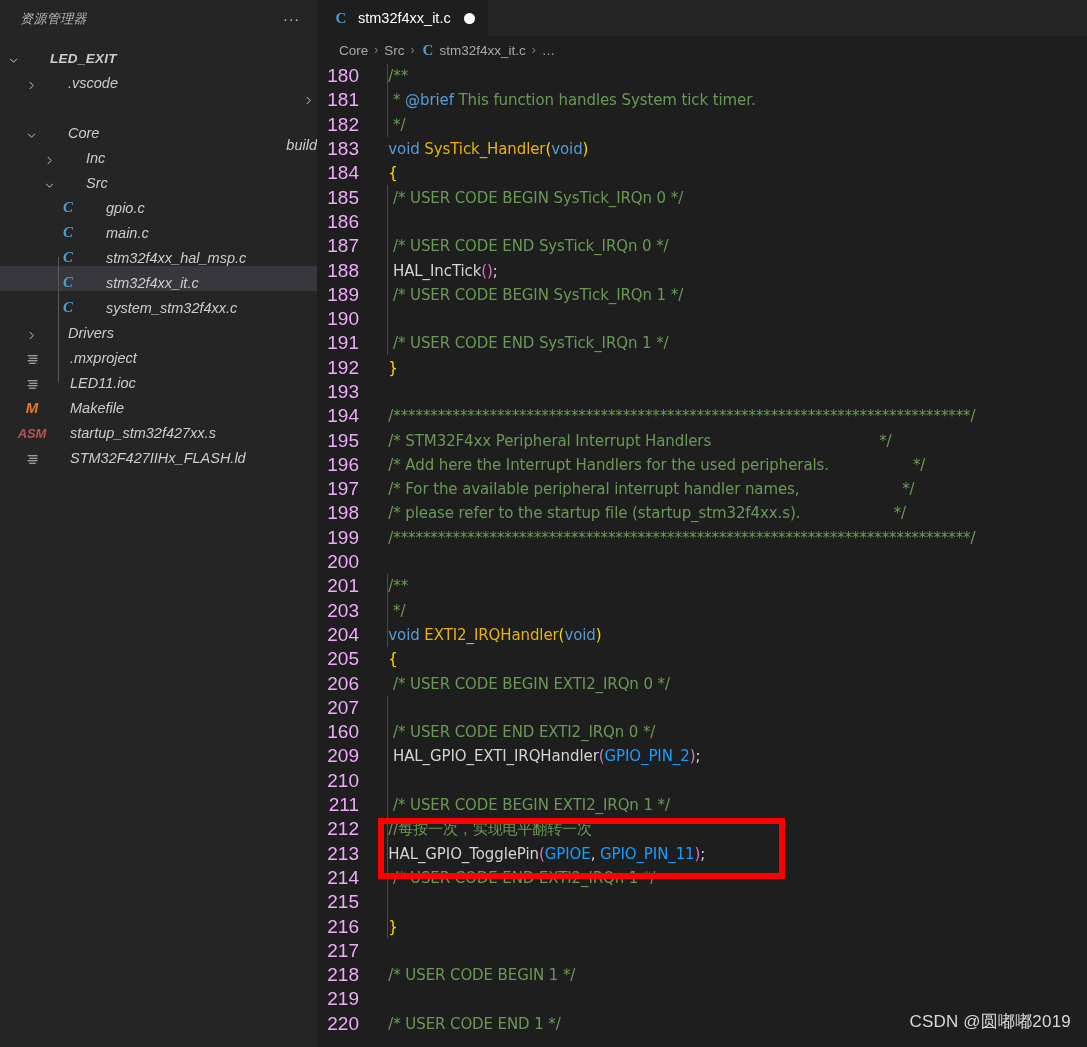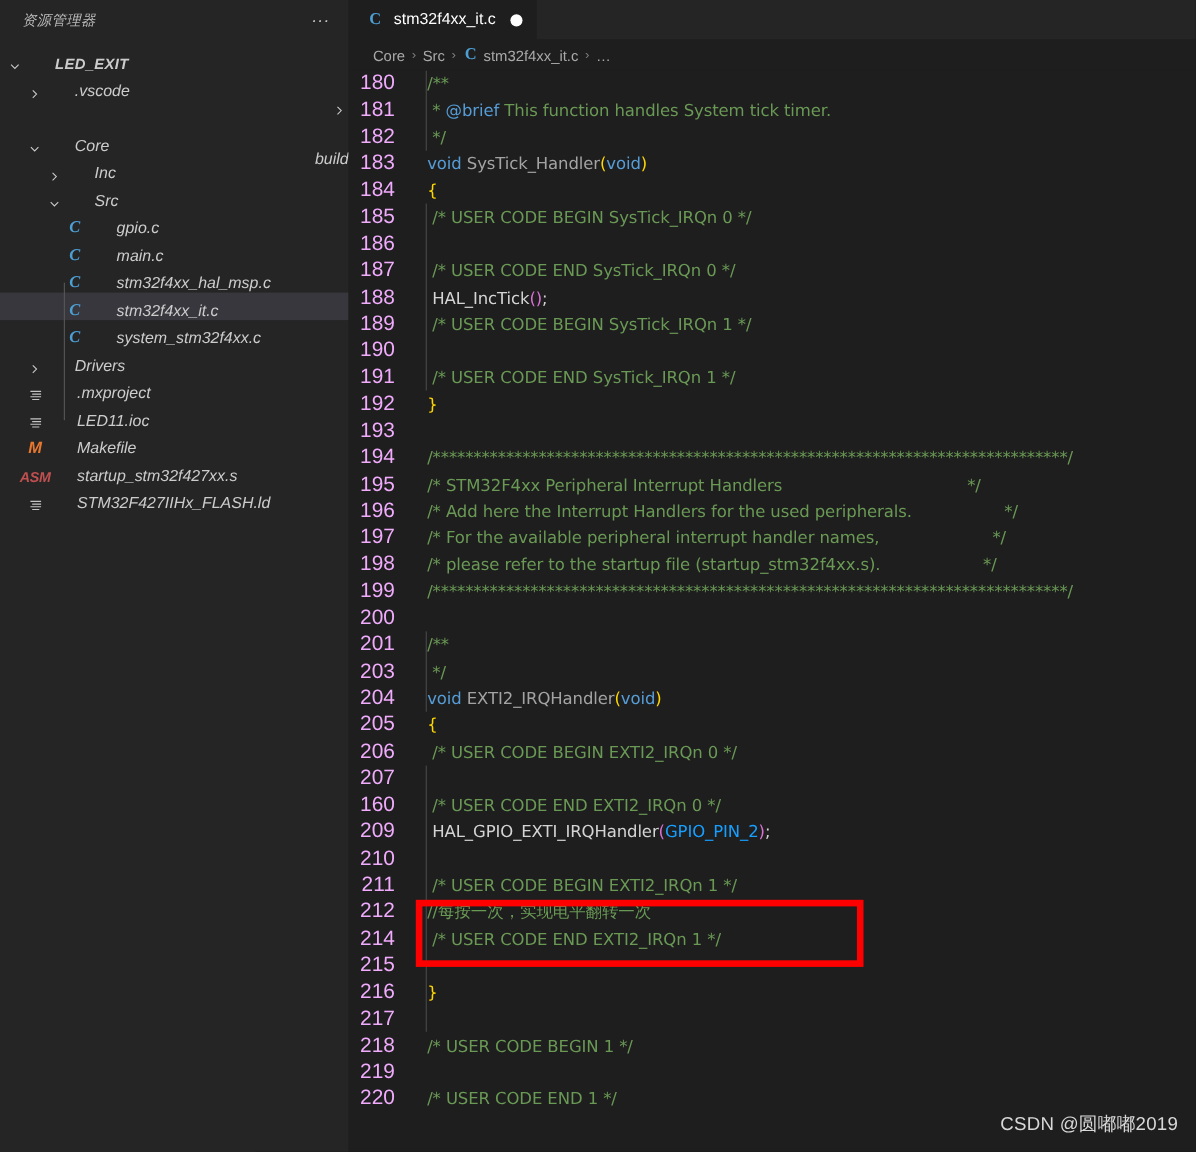--- a/index.html
+++ b/index.html
@@ -130,21 +130,21 @@
     color: #f0abfc; font-size: 19px;
     font-family: "Liberation Sans", sans-serif;
   }
   .ctext {
     font-family: "DejaVu Sans", sans-serif;
     font-size: 15px; color: #d4d4d4;
     letter-spacing: -0.1px;
   }
   .cmt  { color: #6a9955; }
   .kw   { color: #569cd6; }
-  .fn   { color: #a3a3a3; }
+  .fn   { color: #eab308; }
   .brk  { color: #ffd700; }
   .brk2 { color: #da70d6; }
   .pl   { color: #179fff; }
 
   
   .vguide {
     position: absolute; width: 1px; background: #4a4a4a;
   }
 
   
@@ -347,20 +347,21 @@
           <div class="cline"><span class="lnum">203</span><span class="ctext"><span class="cmt">   */</span></span></div>
           <div class="cline"><span class="lnum">204</span><span class="ctext"><span>  </span><span class="kw">void</span><span> </span><span class="fn">EXTI2_IRQHandler</span><span class="brk">(</span><span class="kw">void</span><span class="brk">)</span></span></div>
           <div class="cline"><span class="lnum">205</span><span class="ctext"><span>  </span><span class="brk">{</span></span></div>
           <div class="cline"><span class="lnum">206</span><span class="ctext"><span class="cmt">   /* USER CODE BEGIN EXTI2_IRQn 0 */</span></span></div>
           <div class="cline"><span class="lnum">207</span><span class="ctext"></span></div>
           <div class="cline"><span class="lnum">160</span><span class="ctext"><span class="cmt">   /* USER CODE END EXTI2_IRQn 0 */</span></span></div>
           <div class="cline"><span class="lnum">209</span><span class="ctext"><span>   </span><span>HAL_GPIO_EXTI_IRQHandler</span><span class="brk2">(</span><span class="pl">GPIO_PIN_2</span><span class="brk2">)</span><span>;</span></span></div>
           <div class="cline"><span class="lnum">210</span><span class="ctext"></span></div>
           <div class="cline"><span class="lnum">211</span><span class="ctext"><span class="cmt">   /* USER CODE BEGIN EXTI2_IRQn 1 */</span></span></div>
           <div class="cline"><span class="lnum">212</span><span class="ctext"><span class="cmt">  //每按一次，实现电平翻转一次</span></span></div>
+          <div class="cline"><span class="lnum">213</span><span class="ctext"><span>  </span><span>HAL_GPIO_TogglePin</span><span class="brk2">(</span><span class="pl">GPIOE</span><span>, </span><span class="pl">GPIO_PIN_11</span><span class="brk2">)</span><span>;</span></span></div>
           <div class="cline"><span class="lnum">214</span><span class="ctext"><span class="cmt">   /* USER CODE END EXTI2_IRQn 1 */</span></span></div>
           <div class="cline"><span class="lnum">215</span><span class="ctext"></span></div>
           <div class="cline"><span class="lnum">216</span><span class="ctext"><span>  </span><span class="brk">}</span></span></div>
           <div class="cline"><span class="lnum">217</span><span class="ctext"></span></div>
           <div class="cline"><span class="lnum">218</span><span class="ctext"><span class="cmt">  /* USER CODE BEGIN 1 */</span></span></div>
           <div class="cline"><span class="lnum">219</span><span class="ctext"></span></div>
           <div class="cline"><span class="lnum">220</span><span class="ctext"><span class="cmt">  /* USER CODE END 1 */</span></span></div>
           <div class="vguide" style="left: 70px; top: 0px; height: 73px;"></div>
           <div class="vguide" style="left: 70px; top: 121px; height: 170px;"></div>
           <div class="vguide" style="left: 70px; top: 510px; height: 73px;"></div>

